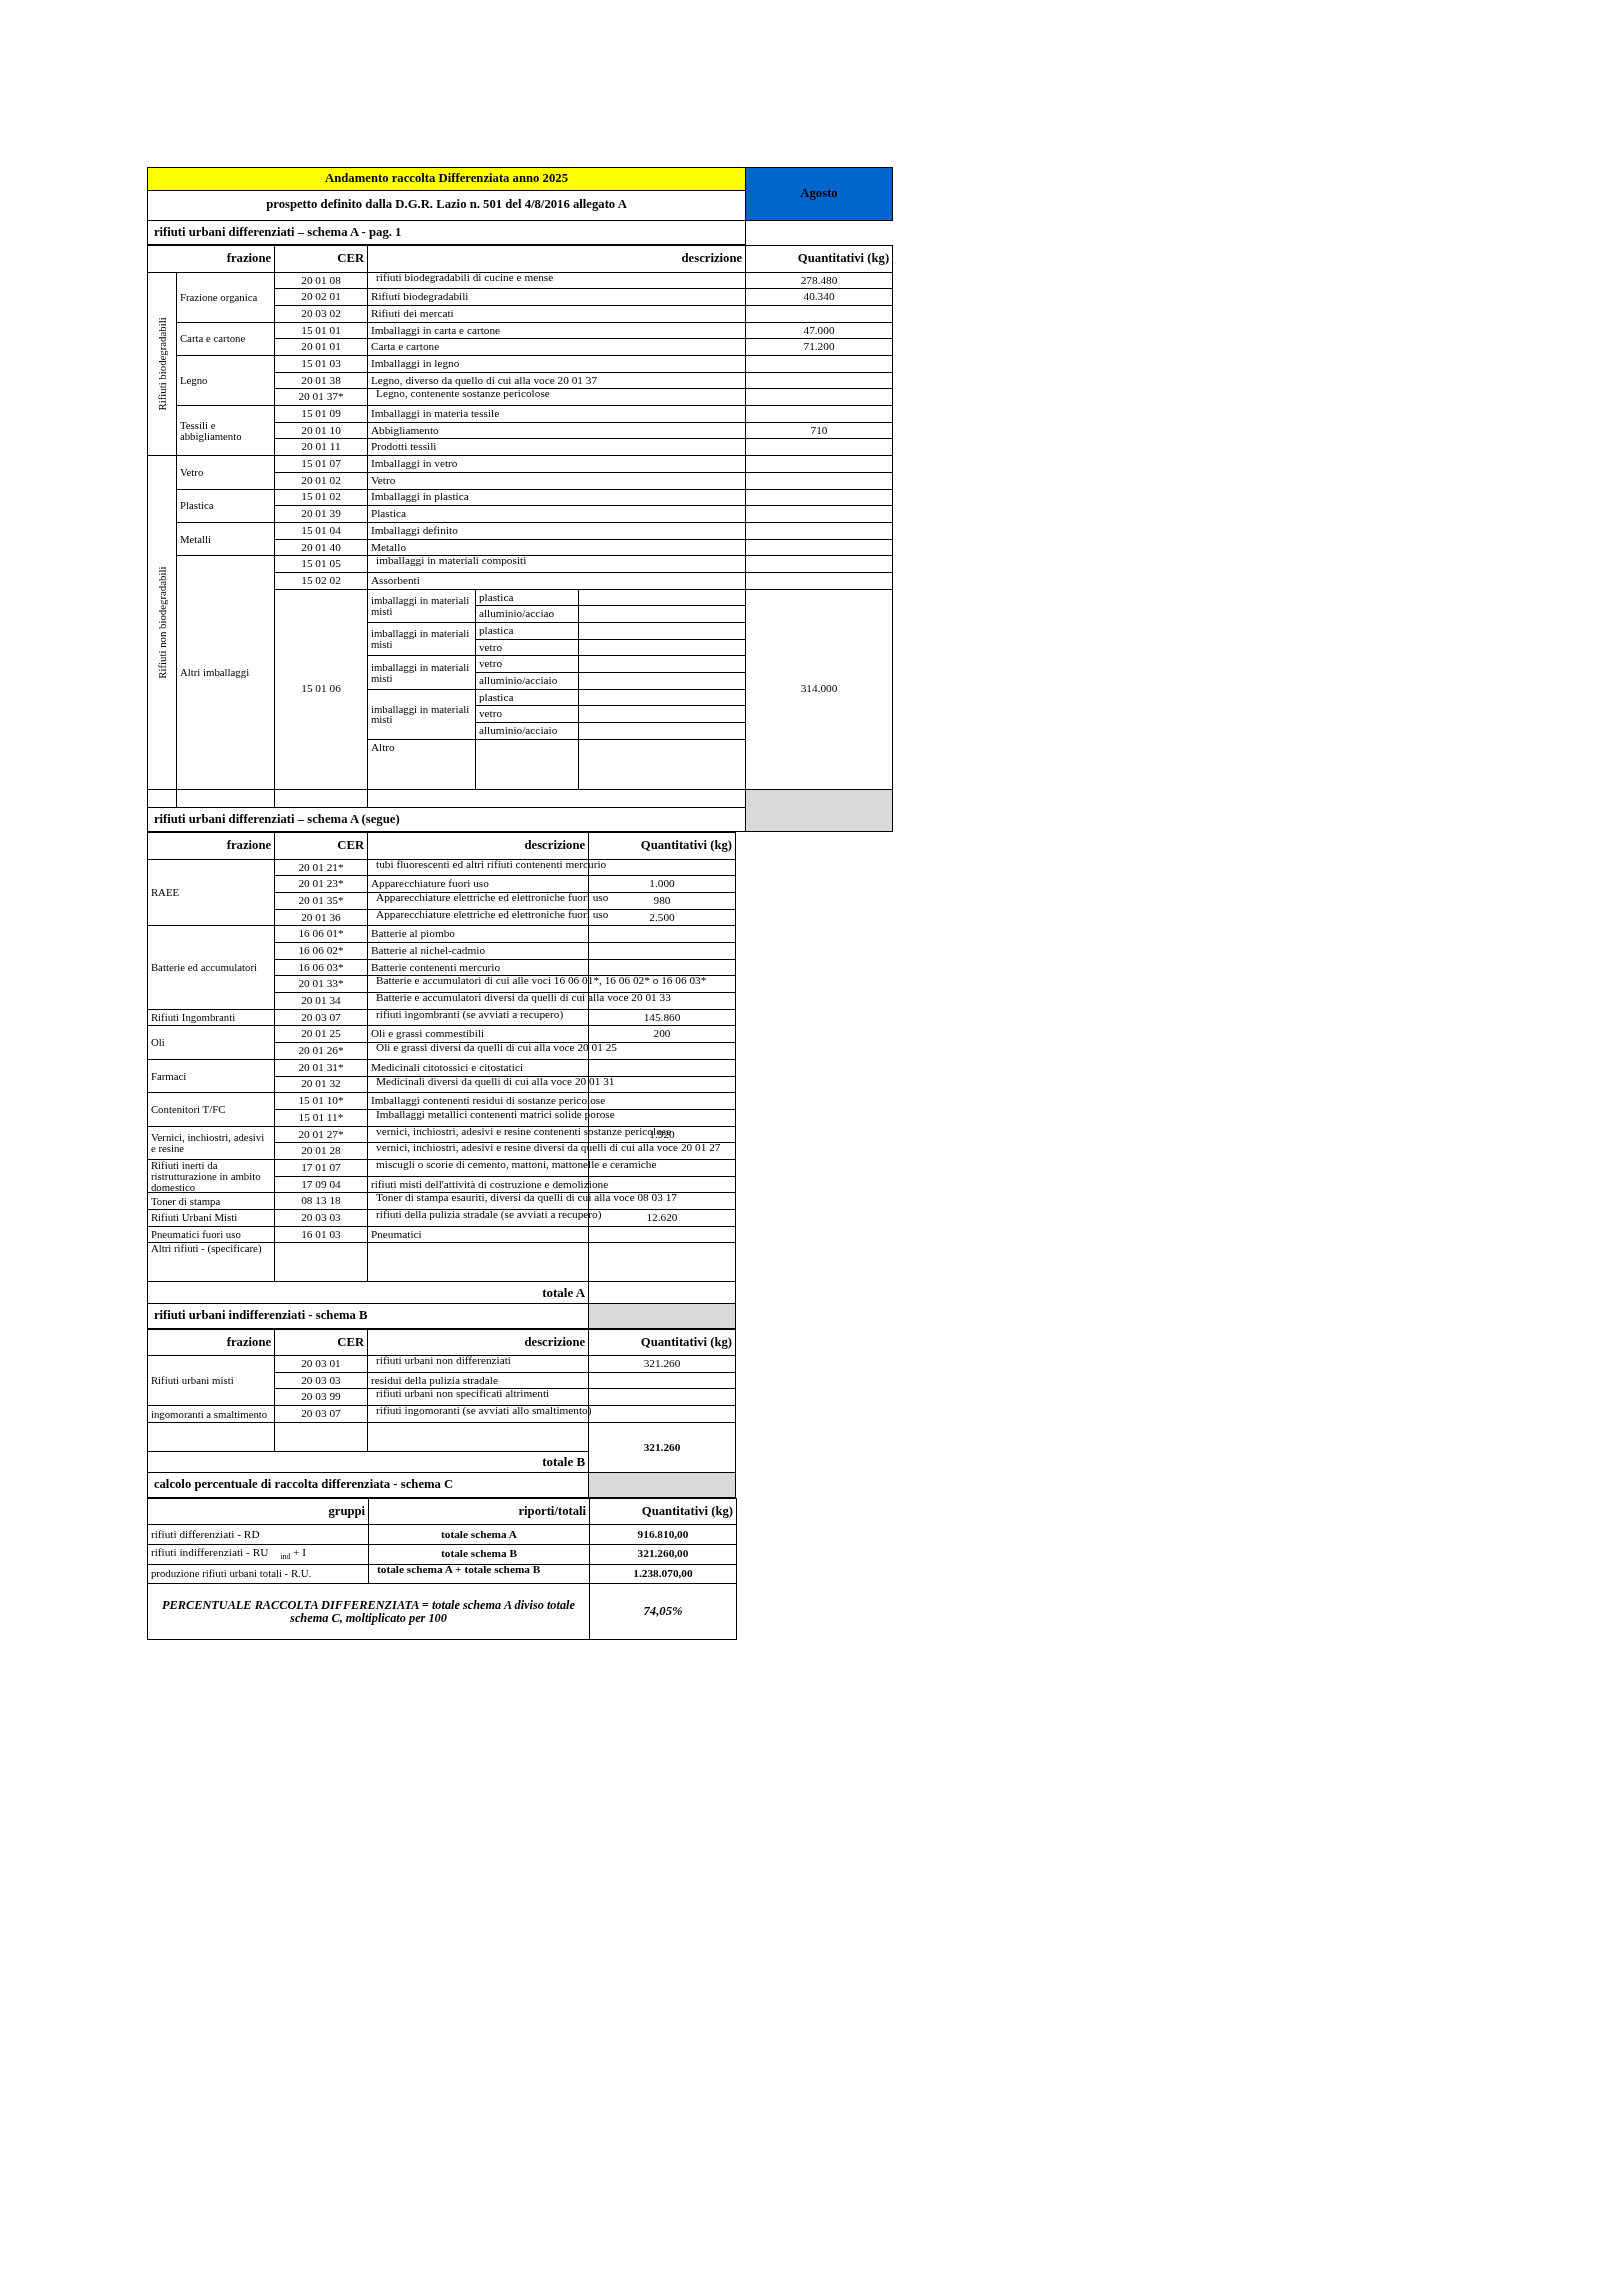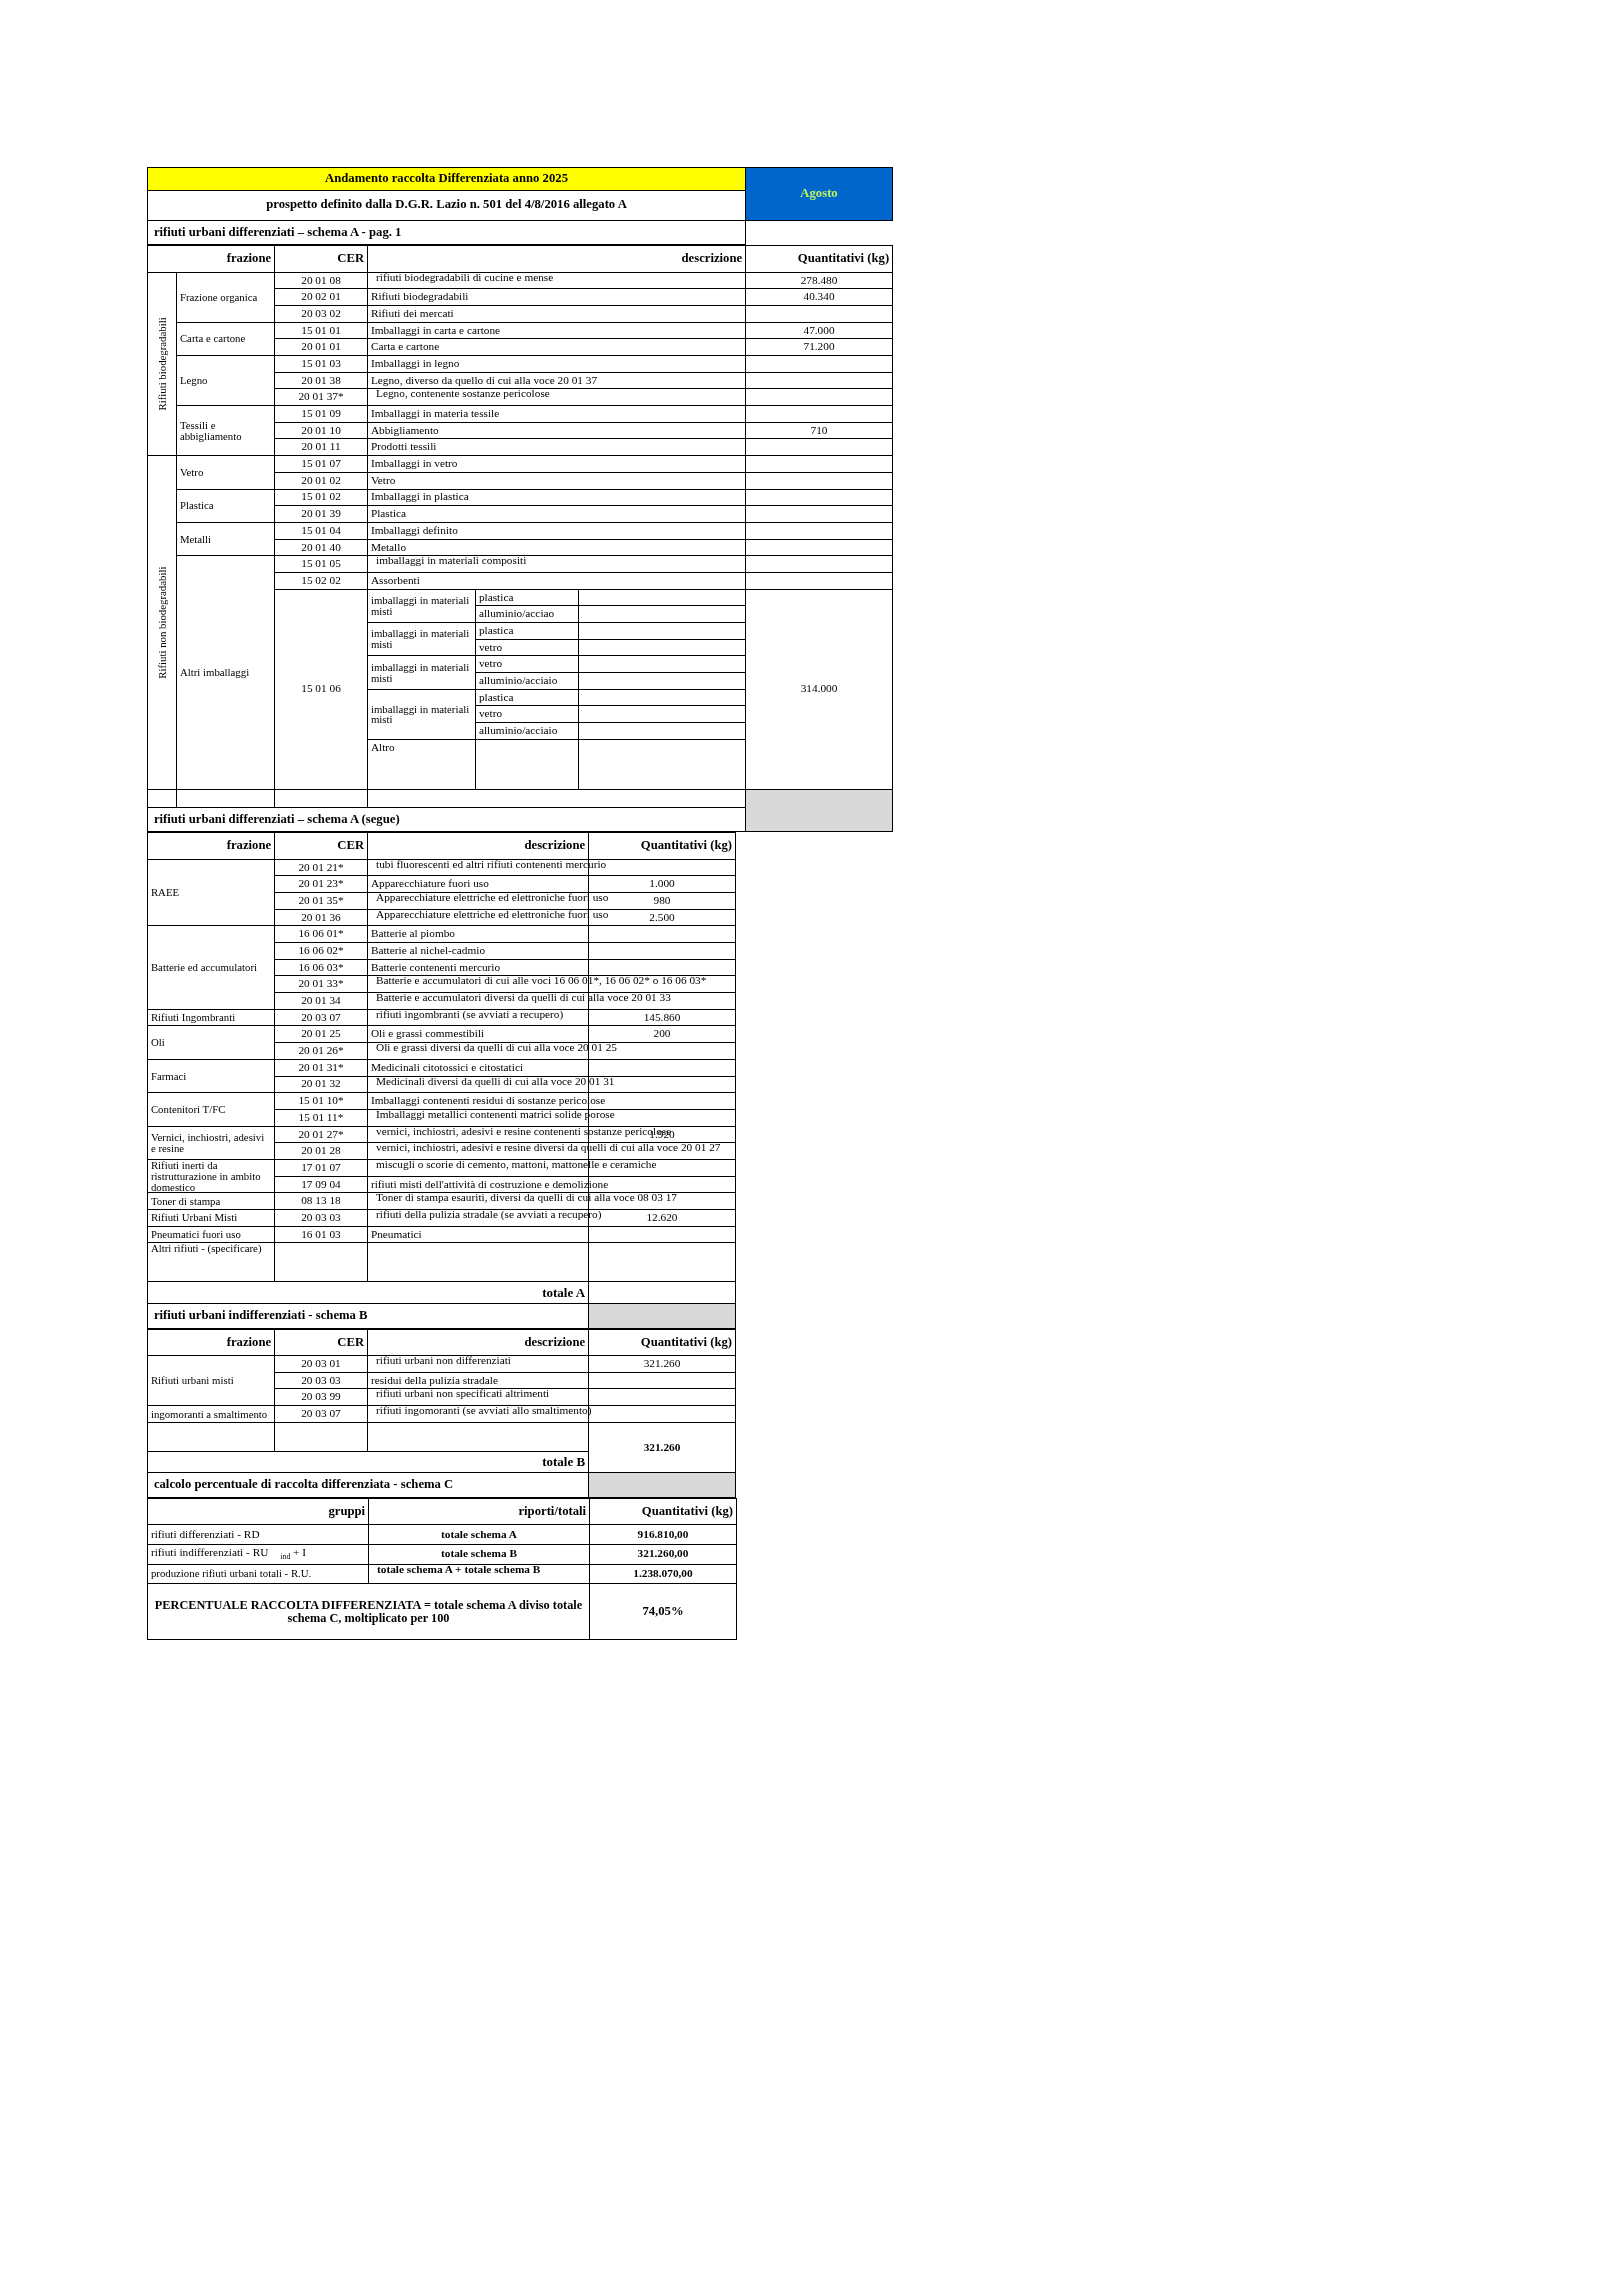--- a/index.html
+++ b/index.html
@@ -47,21 +47,21 @@
     height: 21.6px;
   }
   .subtitle-bar {
     font-weight: bold;
     text-align: center;
     font-size: 12.7px;
     height: 29px;
   }
   .month-cell {
     background: #0066cc;
-    color: #bef264;
+    color: #000000;
     font-weight: bold;
     text-align: center;
     font-size: 12.7px;
   }
   .section-head {
     font-weight: bold;
     font-size: 12.7px;
     height: 23.5px;
     text-align: left;
     padding-left: 5.9px;
@@ -91,21 +91,21 @@
     white-space: nowrap;
     overflow: visible;
   }
   .rowh { height: 16.7px; }
   .spacer-row td { height: 16.7px; }
   .tot-label {
     font-weight: bold;
     text-align: right;
     font-size: 13px;
   }
-  .pct-row td { height: 55px; }
+  .pct-row td { height: 55px; font-style: italic; }
   .overflowtxt {
     position: relative;
   }
   .overflowtxt span {
     position: absolute;
     left: 8px;
     top: -1px;
     white-space: nowrap;
   }
   sub { font-size: 7.8px; margin-left: 12px; }

